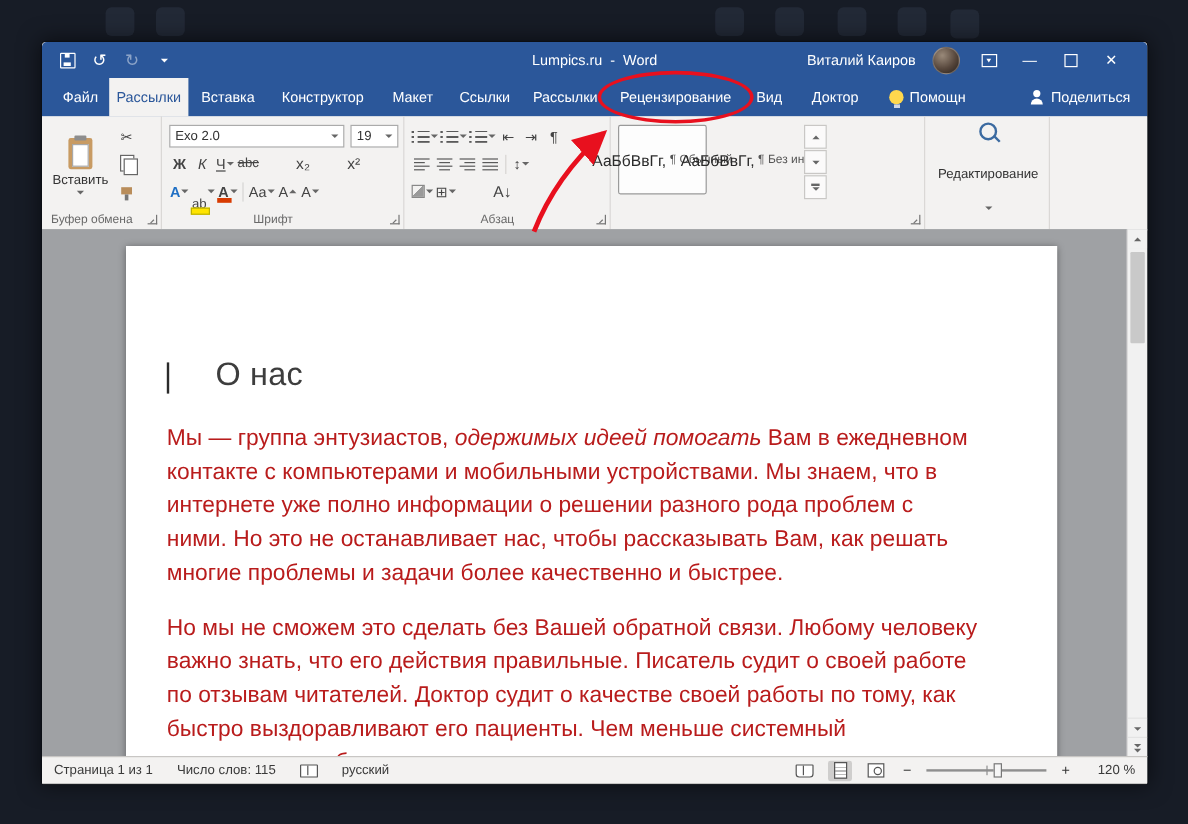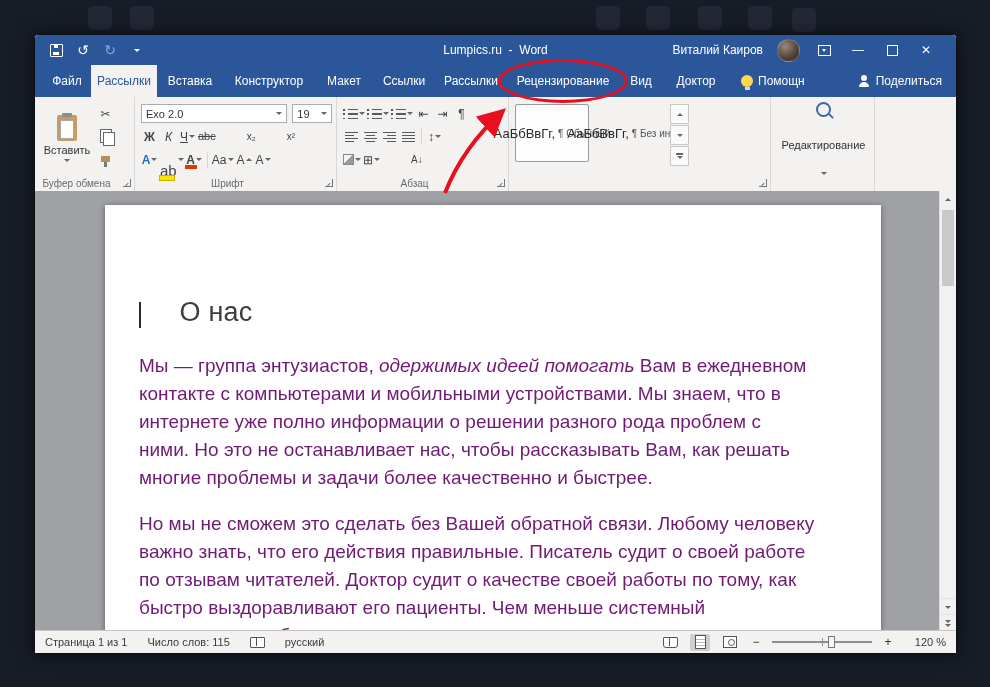--- a/index.html
+++ b/index.html
@@ -86,37 +86,37 @@
   .paint-ic::after{content:"";position:absolute;left:3px;top:6px;width:2.5px;height:5px;background:#777;}
 
   
   .g-font{width:202px;}
   .combo{display:inline-flex;align-items:center;justify-content:space-between;background:#fff;border:1px solid #ababab;height:19px;padding:0 4px;font-size:11px;color:#333;box-sizing:border-box;}
   .cb-name{width:148px;}
   .cb-size{width:40px;margin-left:3px;}
   .u{text-decoration:underline;}
   .strike{text-decoration:line-through;font-size:11px;}
   .fx{color:#1f6fc4;font-weight:bold;}
-  .hl{position:relative;font-size:15px;margin-top:22px;}
+  .hl{position:relative;font-size:11px;margin-top:22px;}
   .hl::after{content:"";position:absolute;left:-1px;bottom:-3px;width:14px;height:4px;background:#ffe400;border:0.5px solid #bdb200;}
   .fc{position:relative;font-weight:bold;}
   .fc::after{content:"";position:absolute;left:-1px;bottom:-3px;width:12px;height:4px;background:#d83b01;}
   .rsz{position:relative;}
 
   
   .g-par{width:172px;}
   .lst{position:relative;width:15px;height:11px;display:inline-block;}
   .lst::before{content:"";position:absolute;left:0;top:1px;width:2.4px;height:10px;background:repeating-linear-gradient(to bottom,#5a5a5a 0 1.6px,transparent 1.6px 4.3px);}
   .lst::after{content:"";position:absolute;left:5px;top:1px;width:10px;height:10px;background:repeating-linear-gradient(to bottom,#5a5a5a 0 1.4px,transparent 1.4px 4.3px);}
   .al{width:13px;height:12px;display:inline-block;background-image:linear-gradient(#5a5a5a,#5a5a5a),linear-gradient(#5a5a5a,#5a5a5a),linear-gradient(#5a5a5a,#5a5a5a),linear-gradient(#5a5a5a,#5a5a5a);background-repeat:no-repeat;background-size:13px 1.4px,9px 1.4px,13px 1.4px,9px 1.4px;background-position:0 1px,0 4px,0 7px,0 10px;}
   .al.c{background-position:0 1px,2px 4px,0 7px,2px 10px;}
   .al.r{background-position:0 1px,4px 4px,0 7px,4px 10px;}
   .al.j{background-size:13px 1.4px,13px 1.4px,13px 1.4px,13px 1.4px;}
   .fill-ic{width:11px;height:11px;border:1px solid #888;display:inline-block;background:linear-gradient(135deg,#f3f2f1 45%,#9a9a9a 45%);box-sizing:border-box;}
-  .small-t{font-size:10px;margin-left:29px;}
+  .small-t{font-size:13px;margin-left:29px;}
 
   
   .g-styles{width:262px;}
   .cards{display:flex;align-items:flex-start;gap:2px;margin-top:2px;}
   .scard{width:74px;height:58px;display:flex;align-items:center;justify-content:center;gap:3px;border:1px solid transparent;border-radius:2px;box-sizing:border-box;}
   .scard.sel{background:#fdfdfd;border-color:#9a9a9a;}
   .sprev{font-size:13px;color:#2a2a2a;white-space:nowrap;}
   .sname{font-size:10px;color:#555;white-space:nowrap;}
   .scard.head .sprev{font-family:"Liberation Serif", serif;font-size:20px;}
   .scol{display:flex;flex-direction:column;gap:1px;margin-left:3px;}
@@ -128,21 +128,21 @@
   .mag{width:11px;height:11px;border:2px solid #3b6aa0;border-radius:50%;position:relative;display:inline-block;}
   .mag::after{content:"";position:absolute;width:6px;height:2px;background:#3b6aa0;transform:rotate(45deg);right:-5px;bottom:-2px;}
   .edlabel{font-size:11px;color:#333;}
 
   
   .docarea{position:absolute;left:0;top:156px;right:0;bottom:22px;background:#9fa1a4;overflow:hidden;}
   .page{position:absolute;left:70px;top:14px;width:776px;height:520px;background:#fff;box-shadow:0 1px 6px rgba(0,0,0,.4);padding:0 32px 0 34px;box-sizing:border-box;}
   .h1wrap{margin-top:92px;display:flex;align-items:flex-end;}
   .cursor{width:1.5px;height:26px;background:#2b2b2b;display:inline-block;margin-right:3px;}
   .h1{font-size:27px;color:#3d3d3d;letter-spacing:.2px;margin-left:36px;}
-  p.body{font-size:19px;line-height:28px;color:#701a75;white-space:pre-wrap;margin:24px 0 0 0;}
+  p.body{font-size:19px;line-height:28px;color:#b91c1c;white-space:pre-wrap;margin:24px 0 0 0;}
   p.body + p.body{margin-top:18px;}
   p.body i{font-style:italic;}
 
   
   .vscroll{position:absolute;right:0;top:0;bottom:0;width:16px;background:#f1f1f1;border-left:1px solid #dcdcdc;}
   .sbtn{position:absolute;left:0;width:16px;height:16px;display:flex;align-items:center;justify-content:center;flex-direction:column;gap:1px;background:#f1f1f1;}
   .sbtn.top{top:0;}
   .sbtn.b1{bottom:16px;border-top:1px solid #e3e3e3;}
   .sbtn.b0{bottom:0;border-top:1px solid #e3e3e3;}
   .thumb{position:absolute;left:2px;top:19px;width:12px;height:76px;background:#c9c9c9;border-radius:1px;}

